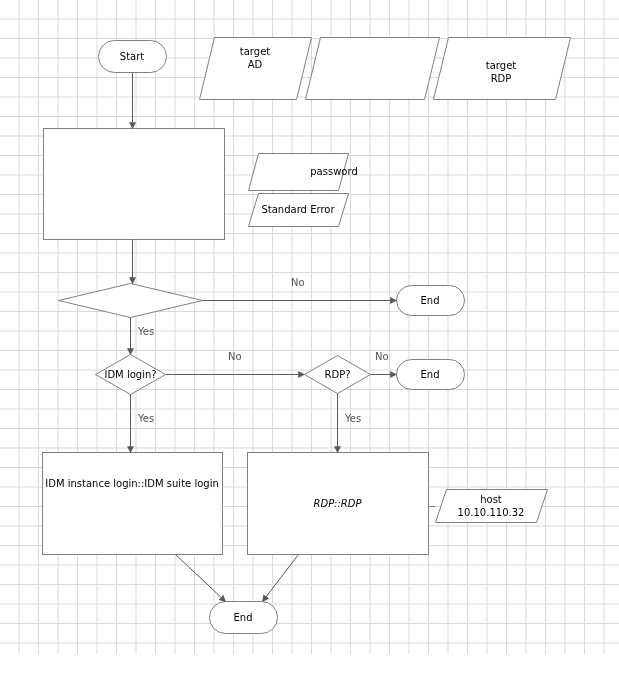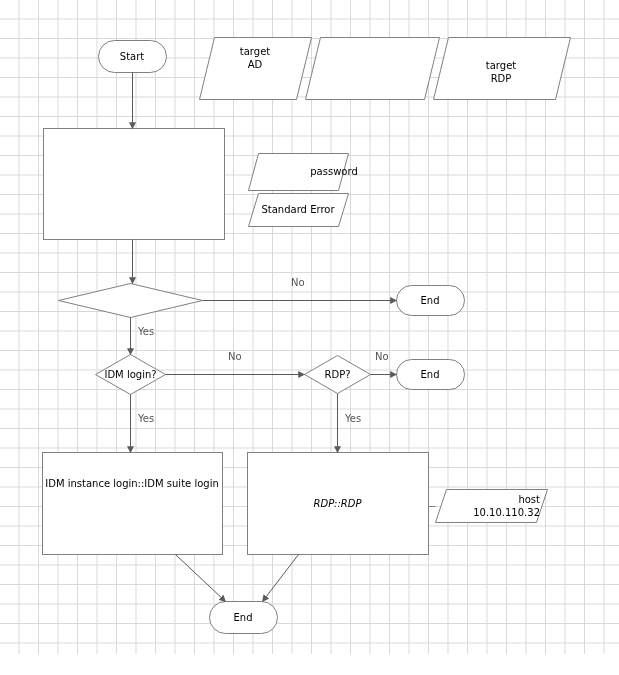--- a/index.html
+++ b/index.html
@@ -135,21 +135,21 @@
   <div class="node-label" style="left:90px; top:368px; width:81px;">IDM login?</div>
 
   <div class="node-label" style="left:304px; top:368px; width:67px;">RDP?</div>
 
   <div class="node-label" style="left:396px; top:368px; width:68px;">End</div>
 
   <div class="node-label" style="left:42px; top:477px; width:180px;">IDM instance login::IDM suite login</div>
 
   <div class="node-label" style="left:247px; top:497px; width:181px;font-style:italic;">RDP::RDP</div>
 
-  <div class="node-label" style="left:442px; top:493px; width:98px;text-align:right;">host
+  <div class="node-label" style="left:442px; top:493px; width:98px;">host
 10.10.110.32</div>
 
   <div class="node-label" style="left:209px; top:611px; width:68px;">End</div>
 
   <div class="edge-label" style="left:291px; top:277px;">No</div>
 
   <div class="edge-label" style="left:138px; top:326px;">Yes</div>
 
   <div class="edge-label" style="left:228px; top:351px;">No</div>
 

